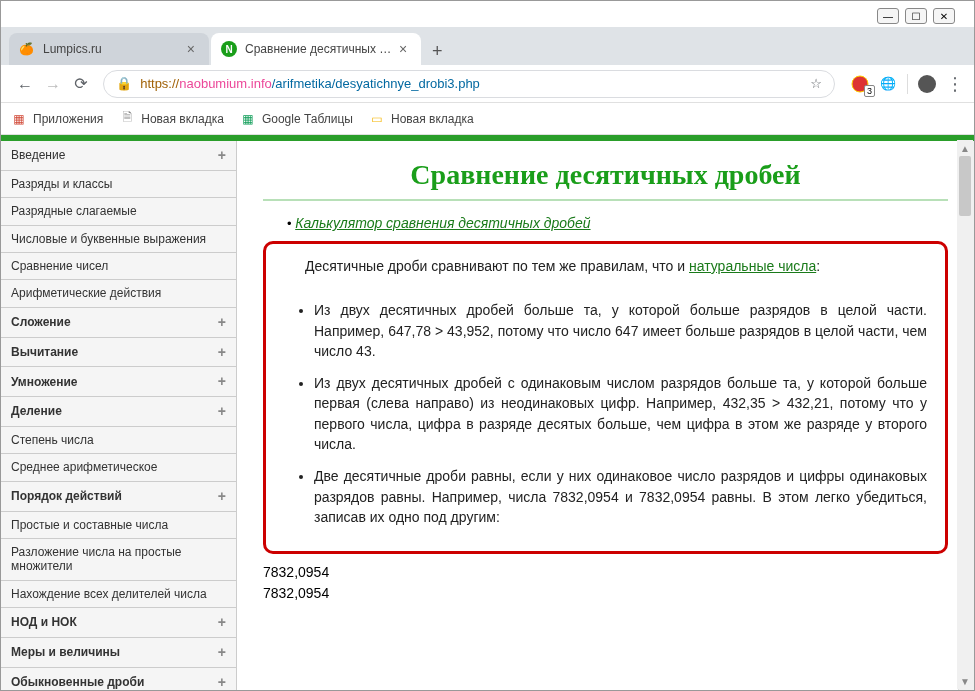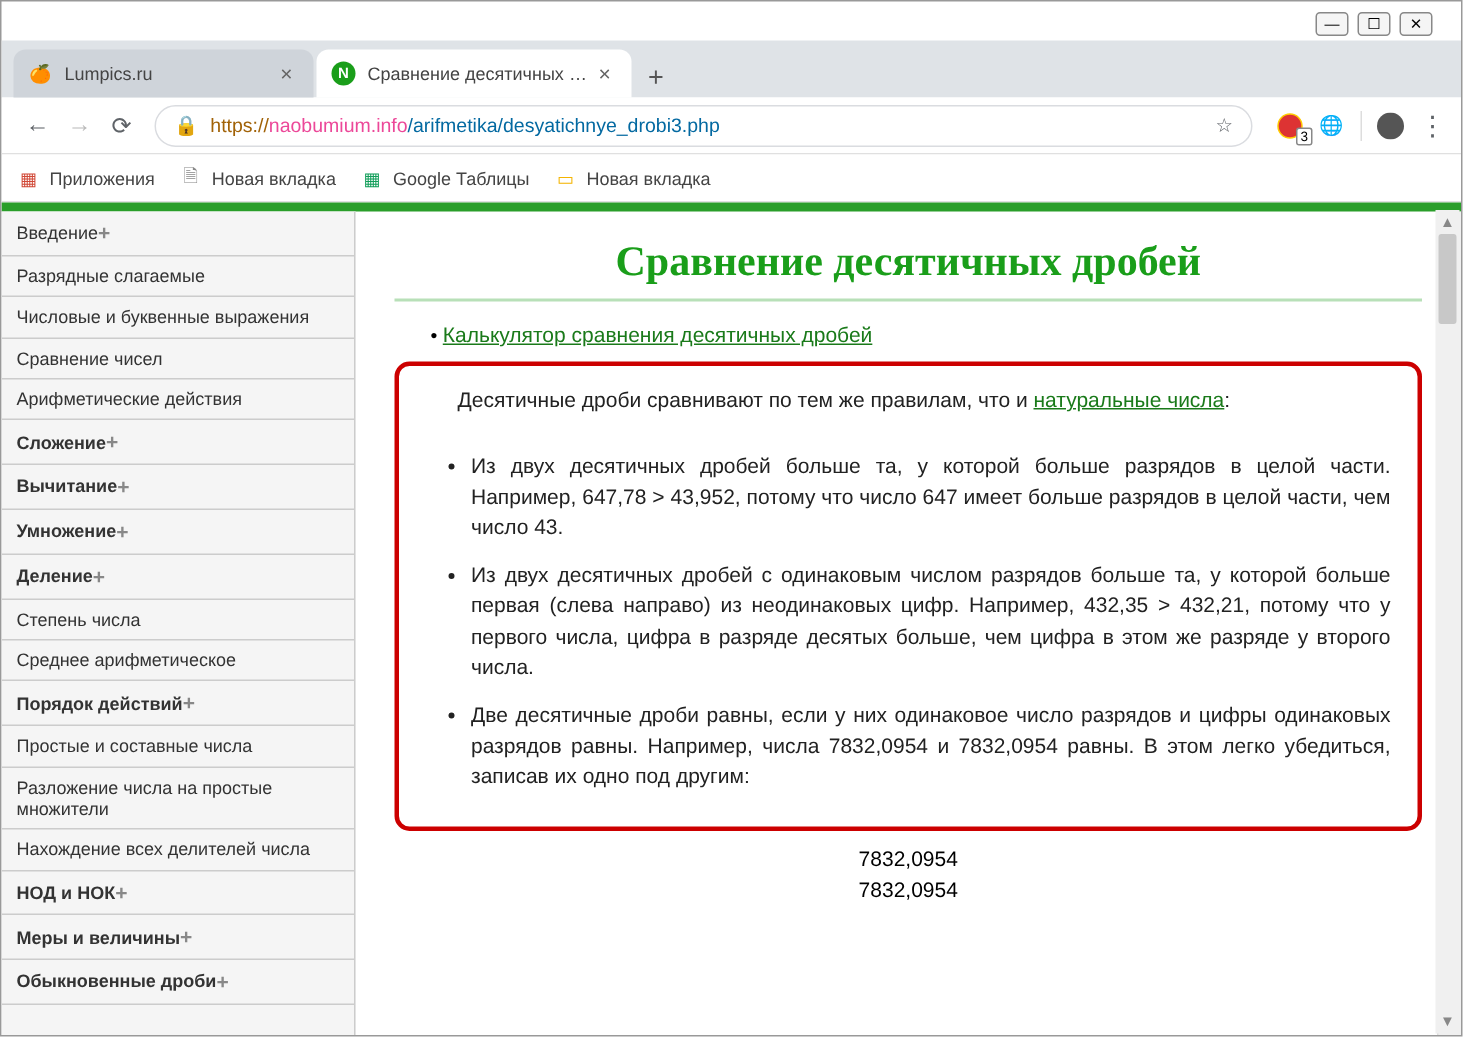--- a/index.html
+++ b/index.html
@@ -20,34 +20,34 @@
 .url-box .path{color:#0369a1}
 .star{margin-left:auto;color:#5f6368}
 .ext-icons{display:flex;align-items:center;gap:10px;padding-left:8px}
 .ext-icon{width:18px;height:18px;display:flex;align-items:center;justify-content:center}
 .bookmark-bar{height:32px;background:#fff;display:flex;align-items:center;padding:0 10px;gap:16px;border-bottom:1px solid #e0e0e0;font-size:12px;color:#444}
 .bm-item{display:flex;align-items:center;gap:6px}
 .bm-icon{width:16px;height:16px;display:flex;align-items:center;justify-content:center}
 .green-bar{height:6px;background:#2a9e2a}
 .page{display:flex;height:calc(691px - 26px - 38px - 38px - 32px - 6px - 2px);position:relative}
 .sidebar{width:236px;background:#f5f5f5;border-right:1px solid #ccc;overflow:hidden}
-.side-item{padding:6px 10px;border-bottom:1px solid #ccc;font-size:12px;color:#333;display:flex;align-items:center;justify-content:flex-start;line-height:1.2}
+.side-item{padding:6px 10px;border-bottom:1px solid #ccc;font-size:12px;color:#333;display:flex;align-items:center;justify-content:space-between;line-height:1.2}
 .side-item .plus{color:#888;font-weight:bold;font-size:14px}
 .side-item.bold{font-weight:bold}
 .content{flex:1;padding:18px 26px 0 26px;position:relative;overflow:hidden}
 .heading{text-align:center;font-family:'Comic Sans MS',cursive;color:#1a9e1a;font-size:28px;font-weight:bold;margin-bottom:8px}
 .heading-underline{border-bottom:2px solid #b8e0b8;margin-bottom:14px}
 .calc-link{margin-left:24px}
-.calc-link a{color:#1a7a1a;font-size:14px;}
+.calc-link a{color:#1a7a1a;font-size:14px;font-style:italic}
 .highlight-box{border:3px solid #cc0000;border-radius:10px;padding:12px 18px;margin-top:10px;font-family:Verdana,sans-serif;font-size:14px;line-height:1.45;color:#222}
 .highlight-box p{text-align:justify;text-indent:1.5em;margin-bottom:24px}
 .highlight-box a{color:#1a7a1a;text-decoration:underline}
 .highlight-box ul{padding-left:30px;margin-top:20px}
 .highlight-box li{margin-bottom:12px;text-align:justify}
-.numbers{text-align:center;font-family:Verdana,sans-serif;font-size:14px;margin-top:8px;line-height:1.5}
+.numbers{font-family:Verdana,sans-serif;font-size:14px;margin-top:8px;line-height:1.5}
 .right-scroll{position:absolute;right:0;top:0;bottom:0;width:16px;background:#f0f0f0;border-left:1px solid #ddd}
 .right-scroll .thumb{position:absolute;top:4px;left:2px;right:2px;height:90px;background:#b8b8b8;border-radius:6px}
 .outer-scroll{position:absolute;right:2px;top:140px;bottom:2px;width:16px;background:#f0f0f0}
 .outer-scroll .arrow{height:16px;display:flex;align-items:center;justify-content:center;font-size:10px;color:#888}
 .outer-scroll .track{position:absolute;top:16px;bottom:16px;left:0;right:0}
 .outer-scroll .thumb{position:absolute;top:0;left:2px;right:2px;height:60px;background:#c8c8c8;border-radius:2px}
 </style>
 </head>
 <body>
 
@@ -121,20 +121,23 @@
 
 <div class="green-bar"></div>
 
 <div class="page">
   <div class="sidebar" id="sidebar">
       <div class="side-item">
         <span>Введение</span>
         <span class="plus">+</span>
       </div>
       <div class="side-item">
+        <span>Разряды и классы</span>
+      </div>
+      <div class="side-item">
         <span>Разрядные слагаемые</span>
       </div>
       <div class="side-item">
         <span>Числовые и буквенные выражения</span>
       </div>
       <div class="side-item">
         <span>Сравнение чисел</span>
       </div>
       <div class="side-item">
         <span>Арифметические действия</span>

